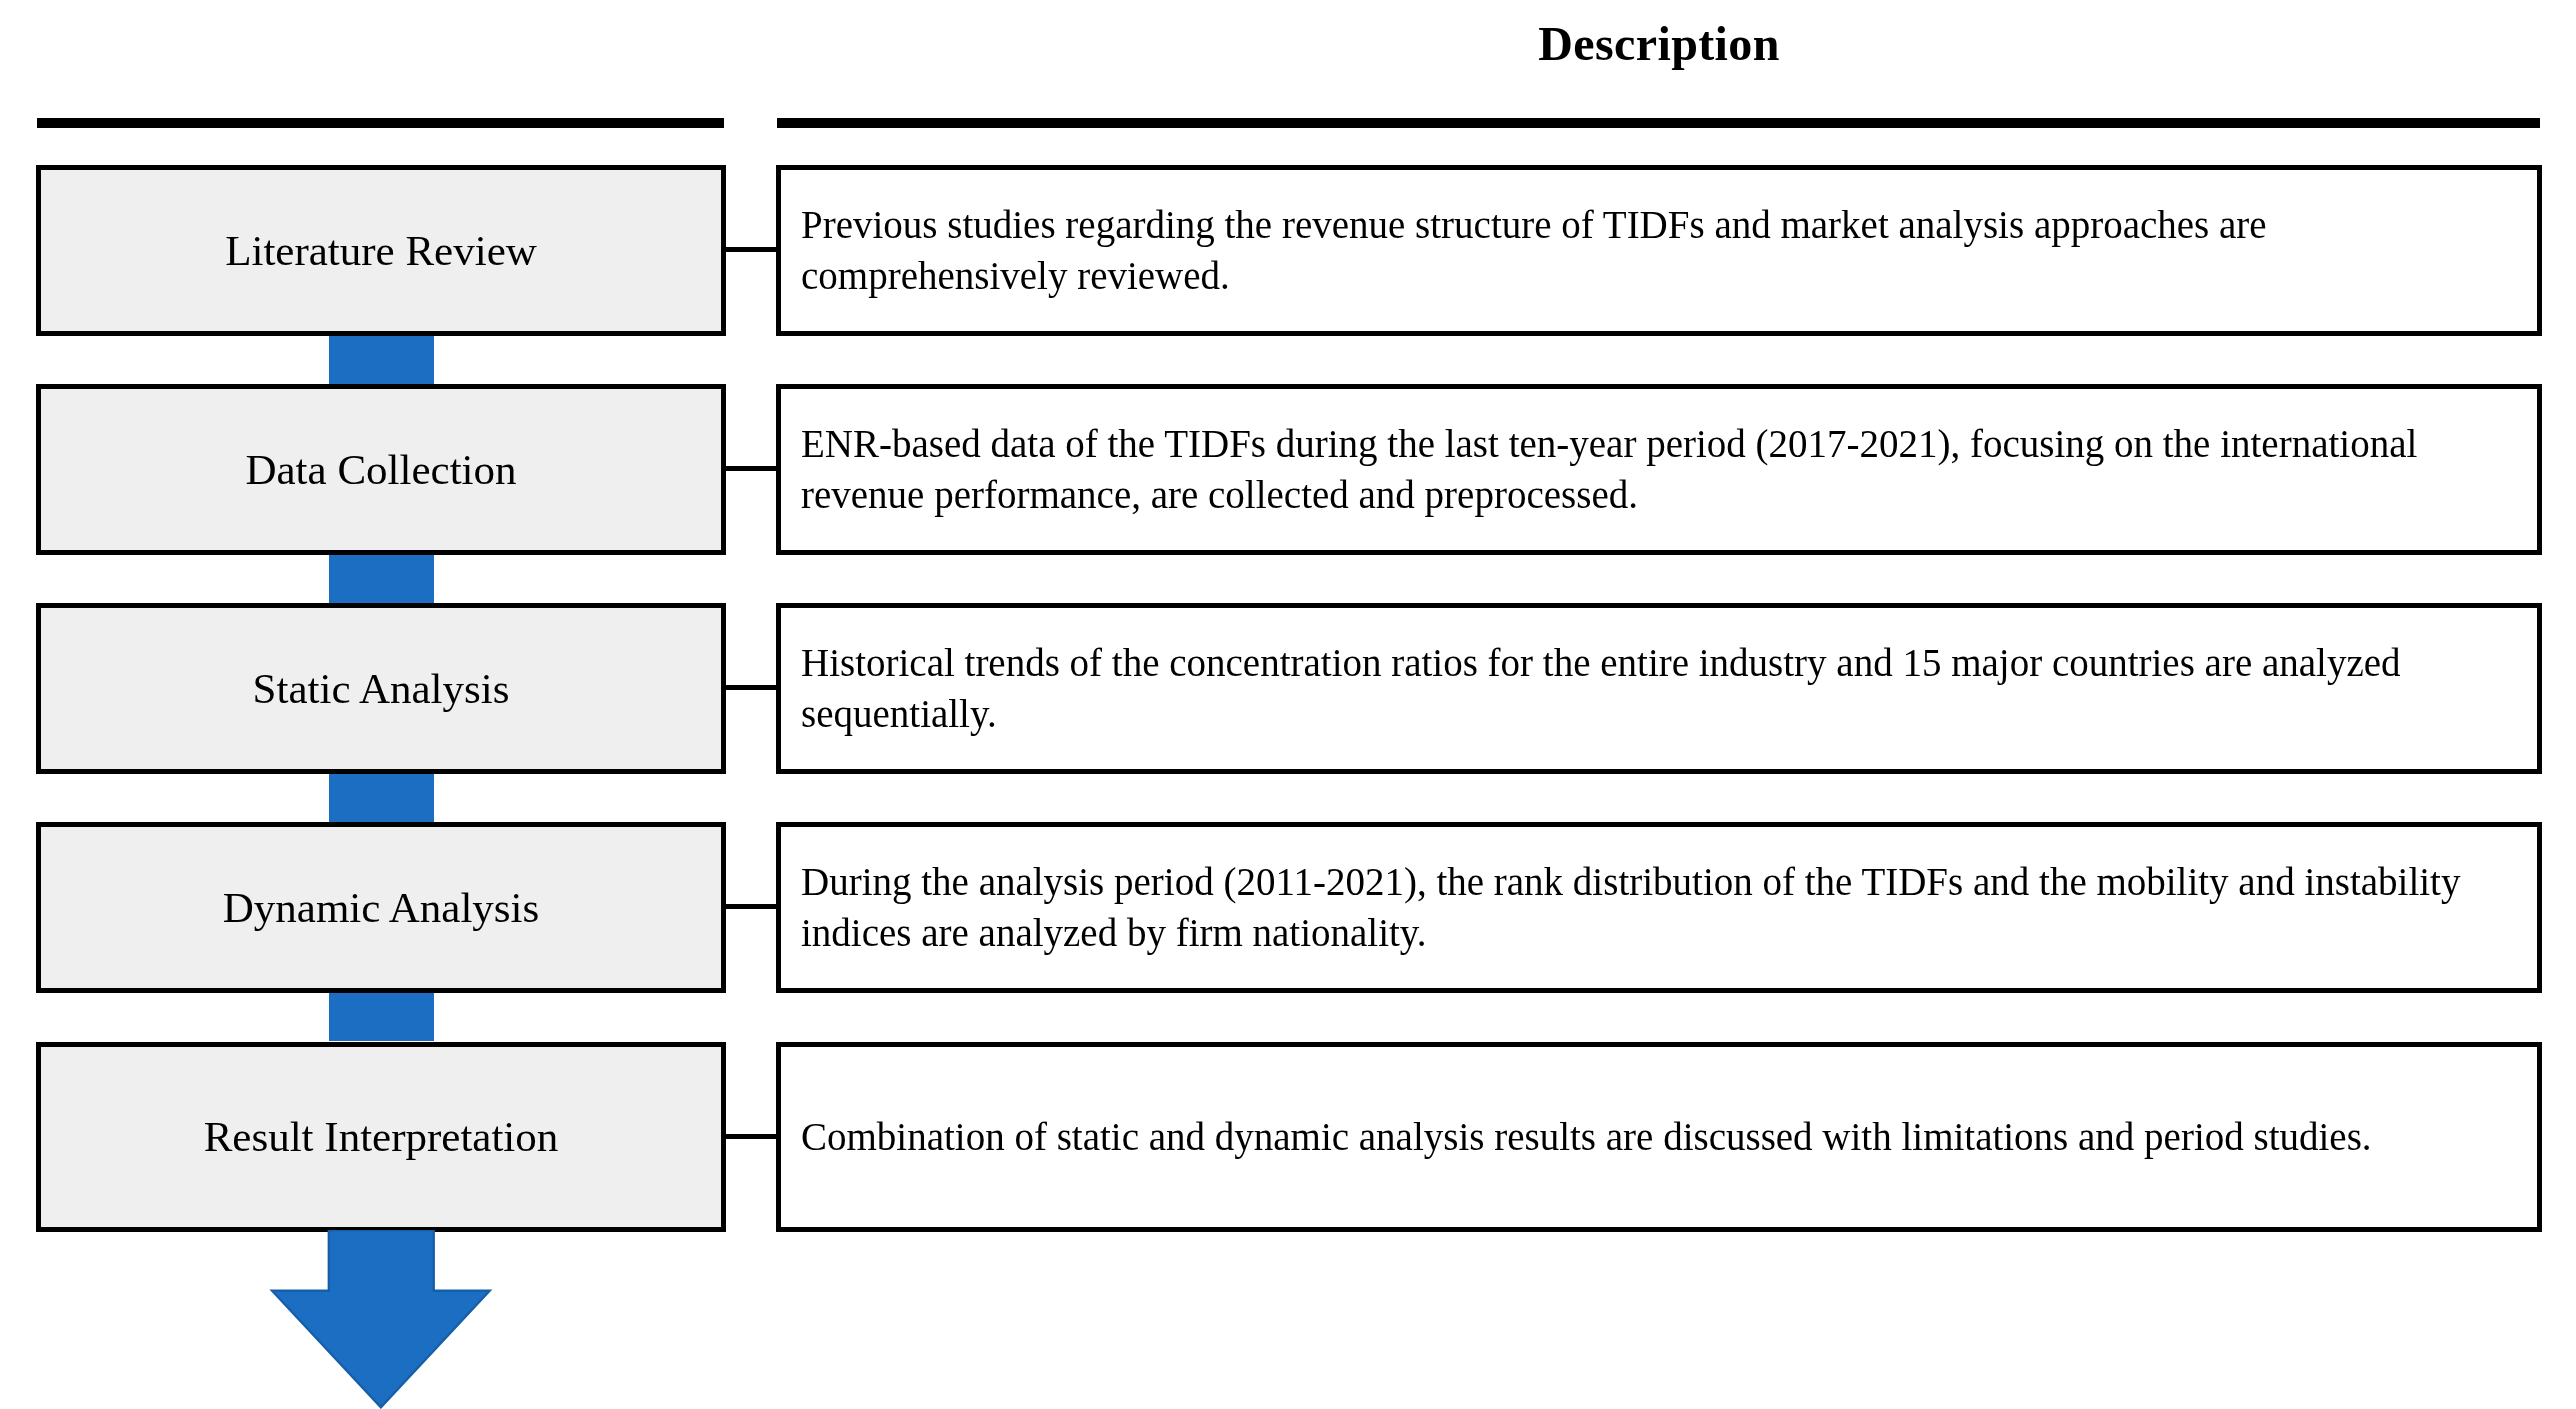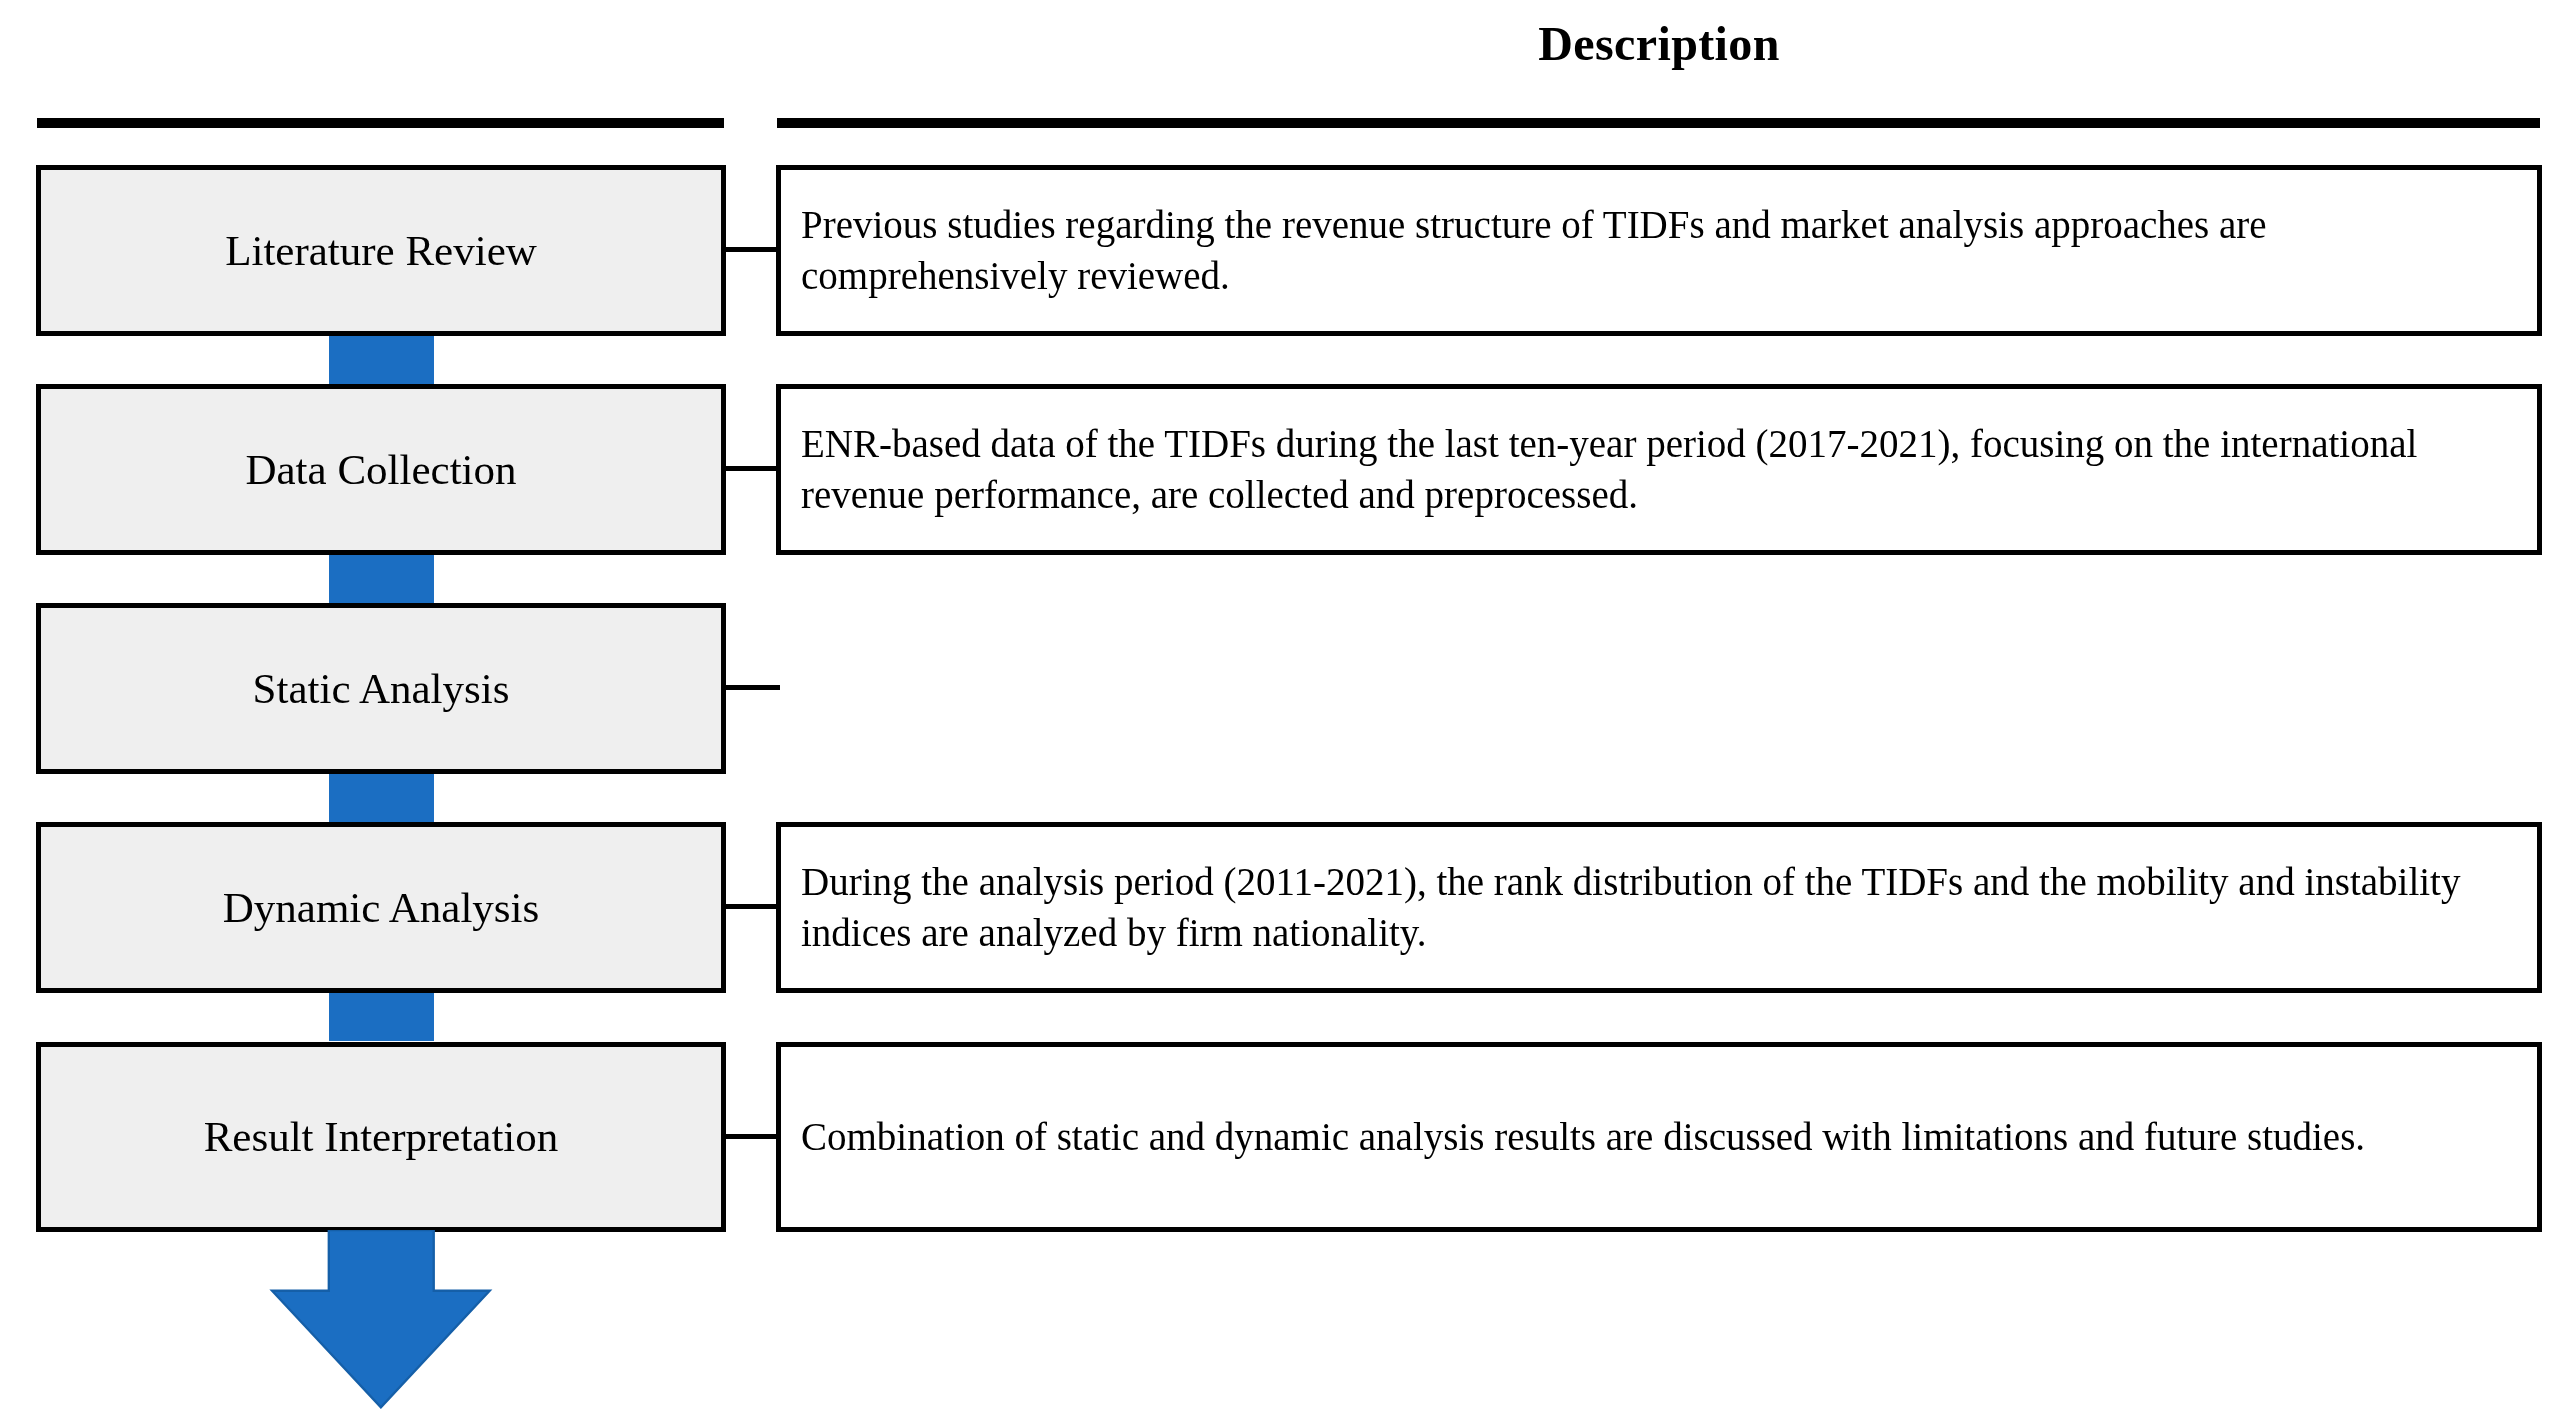--- a/index.html
+++ b/index.html
@@ -147,20 +147,23 @@
   </div>
 </div>
 
 <div class="blue-connector" style="top:555px; height:48px;"></div>
 
 <div class="flow-row" id="row-3" style="top:603px; height:171px;">
   <div class="process-box" style="top:0; height:171px;">
     <span class="process-label">Static Analysis</span>
   </div>
   <div class="link-line" style="top:82px;"></div>
+  <div class="desc-box" style="top:0; height:171px;">
+    <span class="desc-text">Historical trends of the concentration ratios for the entire industry and 15 major countries are analyzed sequentially.</span>
+  </div>
 </div>
 
 <div class="blue-connector" style="top:774px; height:48px;"></div>
 
 <div class="flow-row" id="row-4" style="top:822px; height:171px;">
   <div class="process-box" style="top:0; height:171px;">
     <span class="process-label">Dynamic Analysis</span>
   </div>
   <div class="link-line" style="top:82px;"></div>
   <div class="desc-box" style="top:0; height:171px;">
@@ -169,20 +172,20 @@
 </div>
 
 <div class="blue-connector" style="top:993px; height:48px;"></div>
 
 <div class="flow-row" id="row-5" style="top:1042px; height:190px;">
   <div class="process-box" style="top:0; height:190px;">
     <span class="process-label">Result Interpretation</span>
   </div>
   <div class="link-line" style="top:92px;"></div>
   <div class="desc-box" style="top:0; height:190px;">
-    <span class="desc-text">Combination of static and dynamic analysis results are discussed with limitations and future studies.</span>
+    <span class="desc-text">Combination of static and dynamic analysis results are discussed with limitations and period studies.</span>
   </div>
 </div>
 
 <svg id="final-arrow" viewBox="0 0 3314 230">
   <polygon points="423,0 558,0 558,78 630,78 490,228 350,78 423,78" fill="#1b6ec2" stroke="#155fa8" stroke-width="3"></polygon>
 </svg>
 
 
 </body></html>

